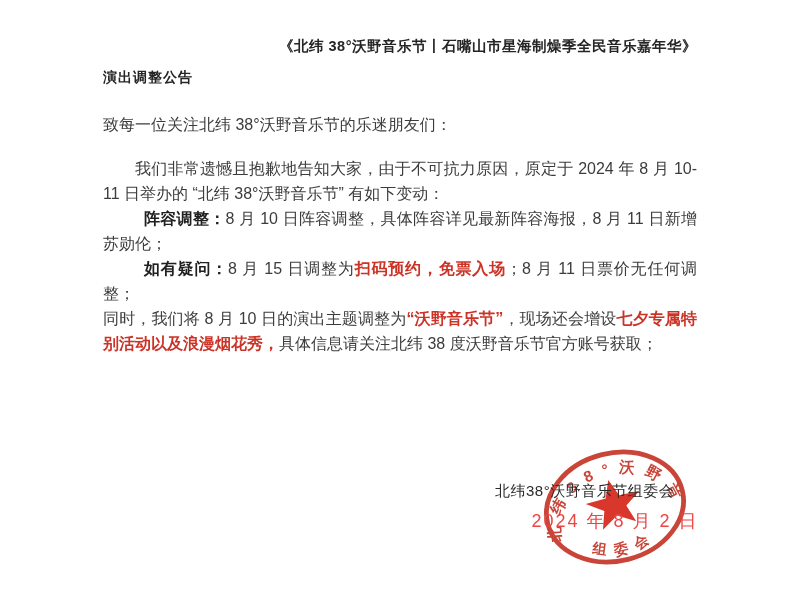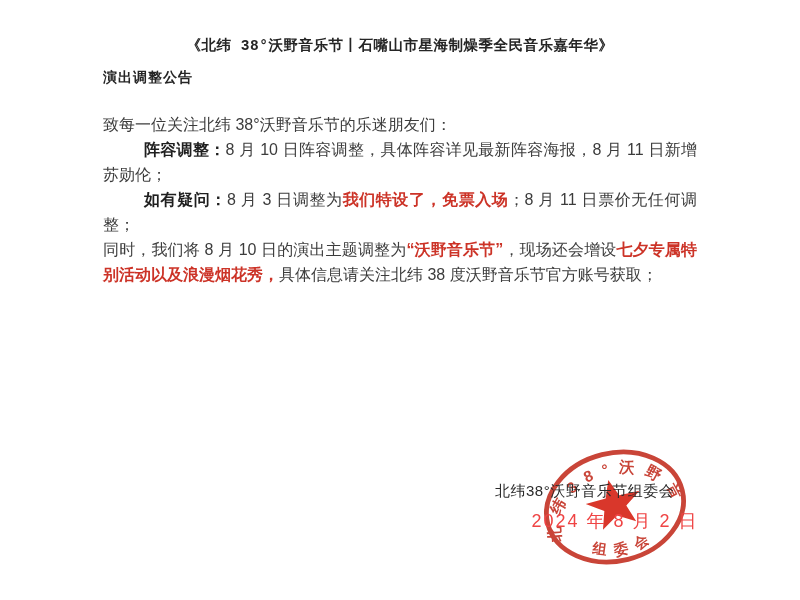--- a/index.html
+++ b/index.html
@@ -4,22 +4,22 @@
 <style>
   html,body{margin:0;padding:0;}
   body{
     width:800px;height:600px;background:#ffffff;overflow:hidden;
     font-family:"Liberation Sans","DejaVu Sans",sans-serif;
     color:#3c3c3c;
   }
   .page{position:relative;width:800px;height:600px;background:#fff;}
   .content{position:absolute;left:103px;top:0;width:594px;}
   h1.title{
-    margin:0;padding-top:36px;text-align:center;
-    font-size:14.5px;font-weight:bold;color:#252525;letter-spacing:0.5px;line-height:20px;font-family:Liberation Mono, monospace;
+    margin:0;padding-top:36px;text-align:right;
+    font-size:14.5px;font-weight:bold;color:#252525;letter-spacing:0.5px;line-height:20px;
   }
   h2.subtitle{
     margin:12px 0 0 0;
     font-size:14px;font-weight:bold;color:#252525;letter-spacing:1px;line-height:18px;
   }
   p{margin:0;font-size:16px;line-height:25px;text-align:justify;}
   p.salutation{margin-top:26px;}
   p.after-gap{margin-top:19px;}
   p.indent{text-indent:2em;}
   b.lbl{color:#1f1f1f;font-weight:bold;padding-left:41px;}
@@ -41,24 +41,25 @@
 </head>
 <body>
 
 <div class="page">
   <div class="content">
     <h1 class="title">《北纬 38°沃野音乐节丨石嘴山市星海制燥季全民音乐嘉年华》</h1>
     <h2 class="subtitle">演出调整公告</h2>
 
     <p class="salutation">致每一位关注北纬 38°沃野音乐节的乐迷朋友们：</p>
 
+    <p class="indent after-gap">我们非常遗憾且抱歉地告知大家，由于不可抗力原因，原定于 2024 年 8 月 10-11 日举办的 “北纬 38°沃野音乐节” 有如下变动：</p>
 
     <p><b class="lbl">阵容调整：</b><span>8 月 10 日阵容调整，具体阵容详见最新阵容海报，8 月 11 日新增苏勋伦；</span></p>
 
-    <p><b class="lbl">如有疑问：</b><span>8 月 3 日调整为</span><span class="red">我们特设了，免票入场</span><span>；8 月 11 日票价无任何调整；</span></p>
+    <p><b class="lbl">如有疑问：</b><span>8 月 15 日调整为</span><span class="red">扫码预约，免票入场</span><span>；8 月 11 日票价无任何调整；</span></p>
 
     <p><span>同时，我们将 8 月 10 日的演出主题调整为</span><span class="red">“沃野音乐节”</span><span>，现场还会增设</span><span class="red">七夕专属特别活动以及浪漫烟花秀，</span><span>具体信息请关注北纬 38 度沃野音乐节官方账号获取；</span></p>
 
 
 
   </div>
 
   <div class="signature">
     <div class="committee">北纬38°沃野音乐节组委会</div>
     <div class="sign-date">2024 年 8 月 2 日</div>

